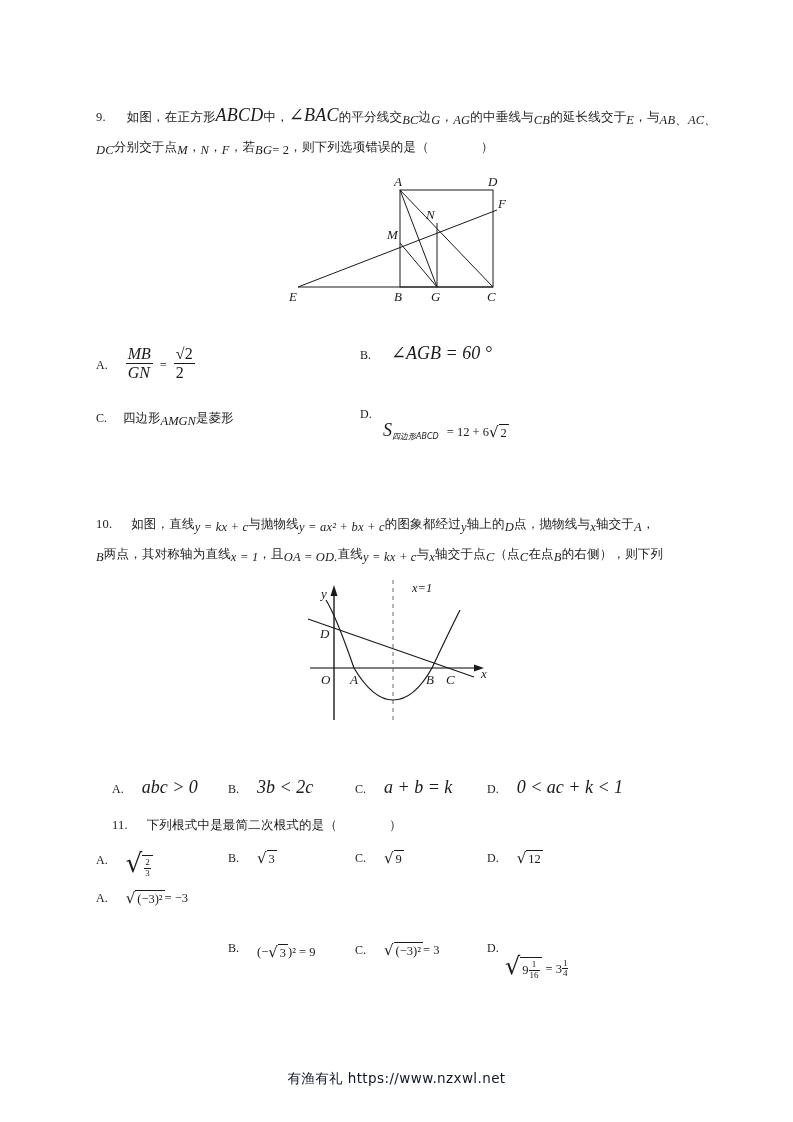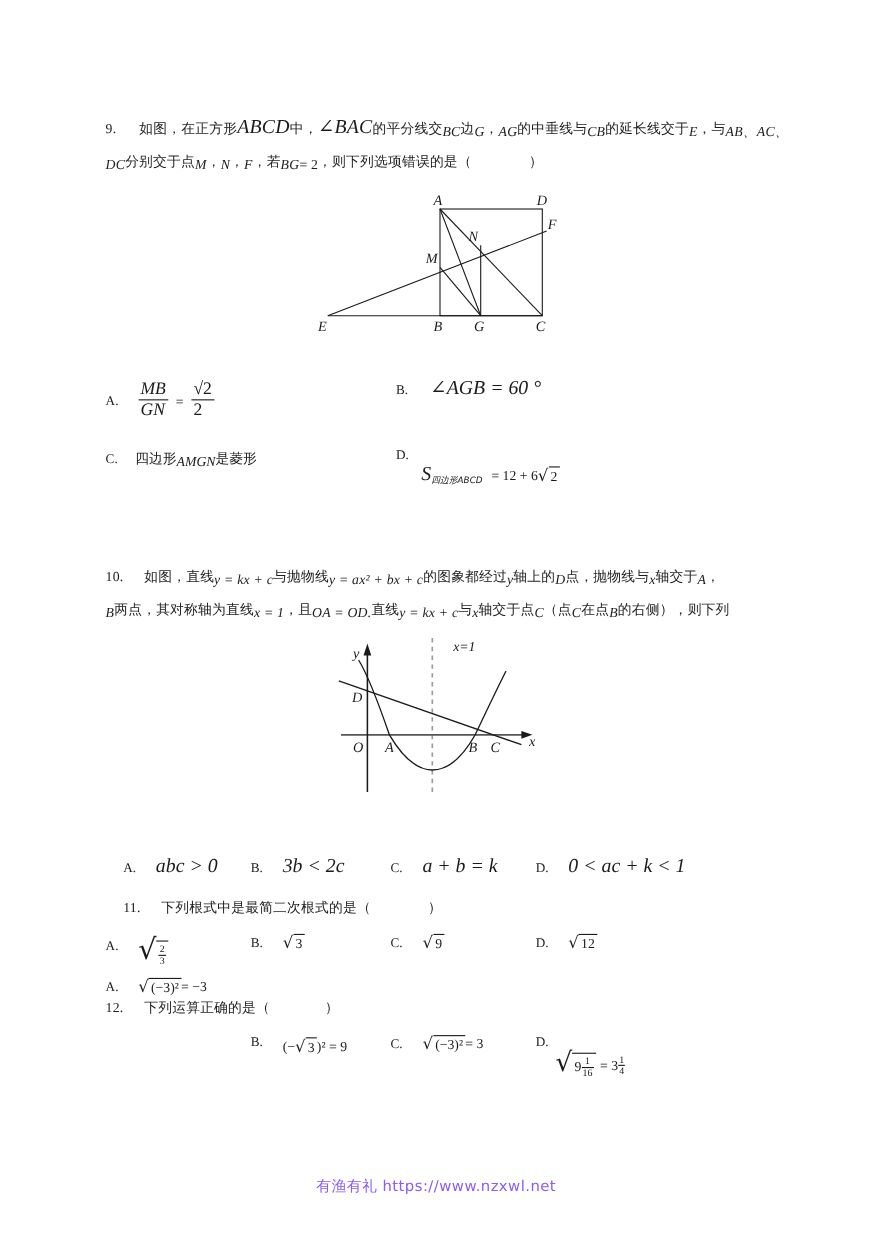--- a/index.html
+++ b/index.html
@@ -90,21 +90,21 @@
   .sqrt { display: inline-block; position: relative; white-space: nowrap; vertical-align: middle; }
   .sqrt > .radsym { font-size: 15px; font-family: "DejaVu Sans", sans-serif; }
   .sqrt > .rad { border-top: 1px solid #1a1a1a; padding: 1px 2px 0 2px; display: inline-block; }
 
   .watermark {
     position: absolute;
     width: 793px;
     text-align: center;
     font-family: "DejaVu Sans", "Liberation Sans", sans-serif;
     font-size: 13.5px;
-    color: #8b5cf6;
+    color: #0f172a;
     letter-spacing: 0.4px;
   }
 
   svg { display: block; }
   .fig { position: absolute; }
 </style>
 </head>
 <body>
 
 <div class="page">
@@ -276,27 +276,20 @@
     <span class="opt-label">C.</span>
     <span style="display:inline-block;width:10px"></span>
     <span class="sqrt"><span class="radsym">√</span><span class="rad mn">9</span></span>
   </div>
   <div class="optrow" style="left:487px; top:848px;">
     <span class="opt-label">D.</span>
     <span style="display:inline-block;width:10px"></span>
     <span class="sqrt"><span class="radsym">√</span><span class="rad mn">12</span></span>
   </div>
 
-  <div class="qblock" style="left:96px; top:903px;">
-    <div class="qtext" style="line-height:26px;">
-      <span class="qnum">12.</span>
-      <span style="display:inline-block;width:12px"></span>
-      <span class="cjk">下列运算正确的是（</span><span style="display:inline-block;width:50px"></span><span class="cjk">）</span>
-    </div>
-  </div>
 
   <div class="optrow" style="left:96px; top:888px;text-align:center;">
     <span class="opt-label">A.</span>
     <span style="display:inline-block;width:10px"></span>
     <span class="sqrt"><span class="radsym">√</span><span class="rad mn">(−3)²</span></span><span class="mn">= −3</span>
   </div>
 
   <div class="optrow" style="left:228px; top:942px;">
     <span class="opt-label" style="position:relative; top:-4px;">B.</span>
     <span style="display:inline-block;width:10px"></span>

